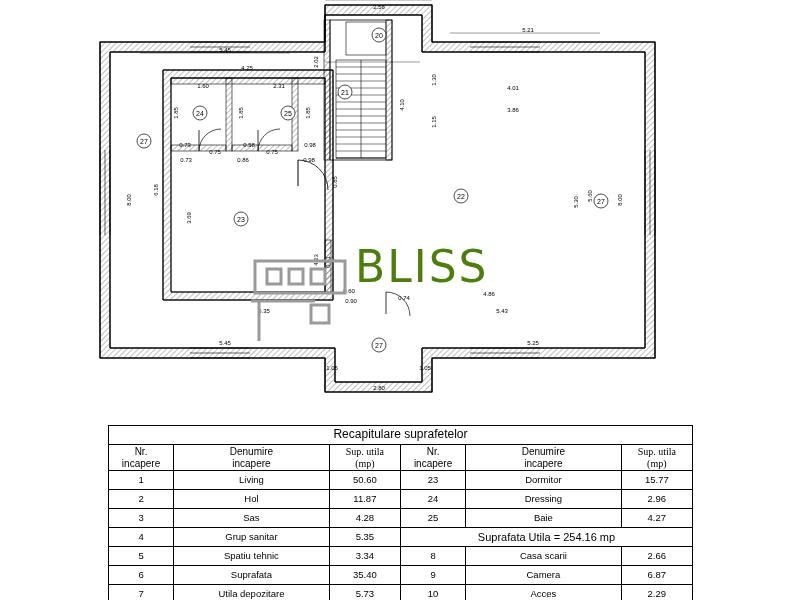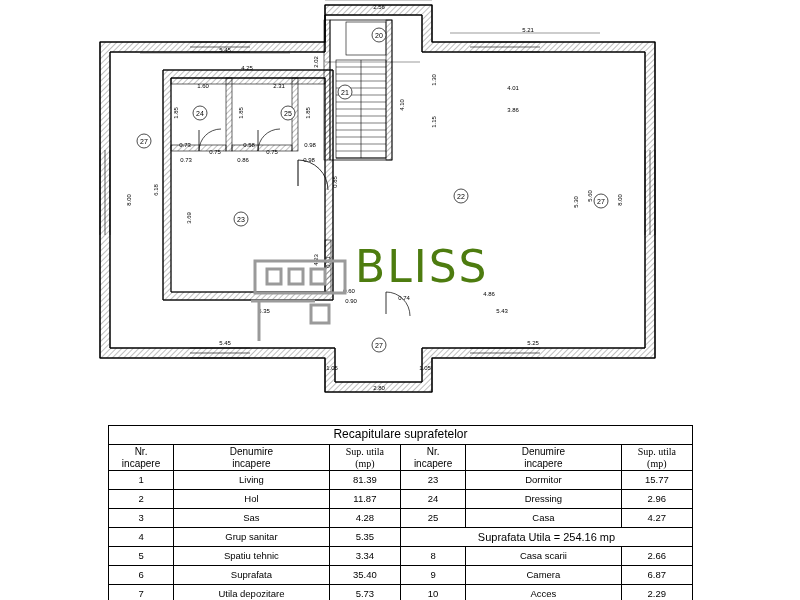--- a/index.html
+++ b/index.html
@@ -303,39 +303,39 @@
           </td>
           <td class="col-sup">
             <div>Sup. utila</div>
             <div>(mp)</div>
           </td>
         </tr>
 
         <tr>
           <td>1</td>
           <td>Living</td>
-          <td>81.39</td>
+          <td>50.60</td>
           <td>23</td>
           <td>Dormitor</td>
           <td>15.77</td>
         </tr>
         <tr>
           <td>2</td>
           <td>Hol</td>
           <td>11.87</td>
           <td>24</td>
           <td>Dressing</td>
           <td>2.96</td>
         </tr>
         <tr>
           <td>3</td>
           <td>Sas</td>
           <td>4.28</td>
           <td>25</td>
-          <td>Casa</td>
+          <td>Baie</td>
           <td>4.27</td>
         </tr>
         <tr>
           <td>4</td>
           <td>Grup sanitar</td>
           <td>5.35</td>
           <td class="span-util" colspan="3">Suprafata Utila =  254.16 mp</td>
         </tr>
         <tr>
           <td>5</td>

